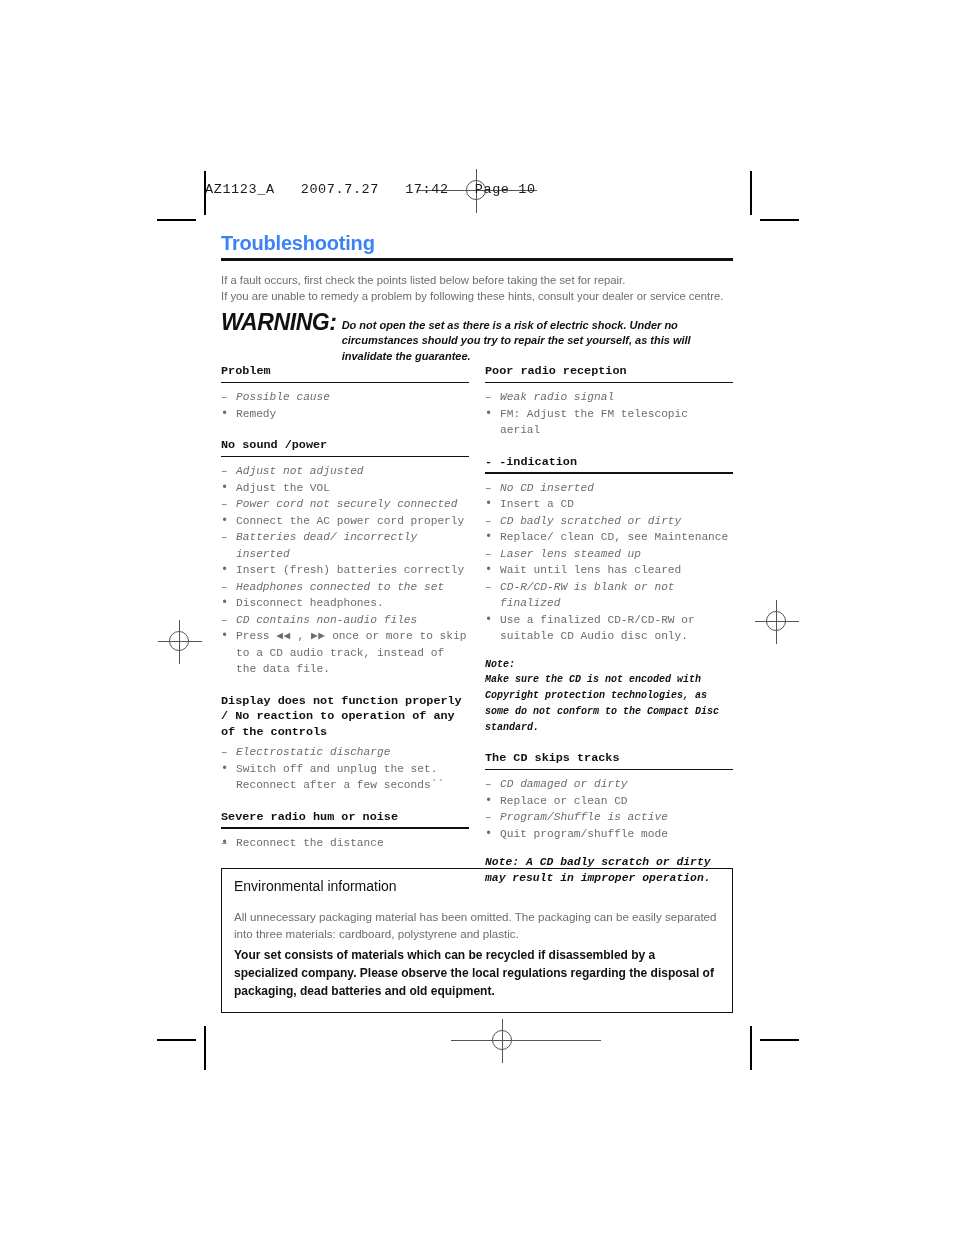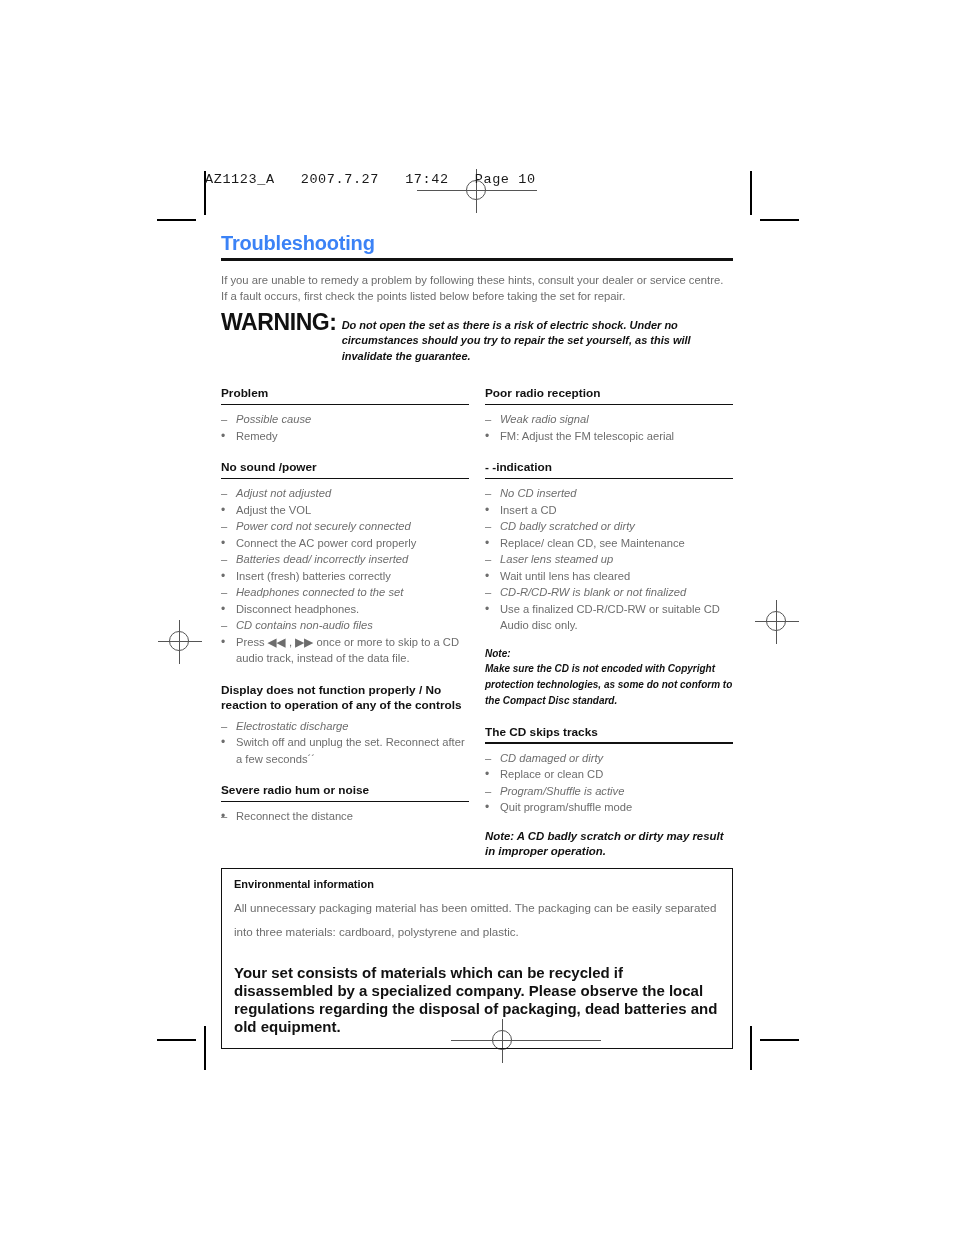--- a/index.html
+++ b/index.html
@@ -44,21 +44,21 @@
     width: 44px; height: 1px;
     background: #555;
   }
   .reg.wide .ch { width: 120px; left: -38px; }
   .reg.wide2 .ch { width: 150px; left: -30px; }
 
   
   .page-header {
     position: absolute;
     left: 205px;
-    top: 172px;
+    top: 182px;
     font-family: "Liberation Mono", monospace;
     font-size: 13.5px;
     letter-spacing: 0.6px;
     color: #1a1a1a;
     white-space: pre;
   }
 
   
   .content {
     position: absolute;
@@ -89,40 +89,41 @@
   }
 
   .warning-block {
     margin-top: 5px;
     display: flex;
     align-items: flex-start;
   }
   .warning-word {
     font-size: 23px;
     font-weight: bold;
+    font-style: italic;
     color: #111;
     line-height: 25px;
     letter-spacing: -0.4px;
     flex: 0 0 auto;
     padding-right: 5px;
   }
   .warning-text {
     font-size: 11px;
     font-weight: bold;
     font-style: italic;
     color: #111;
     line-height: 15.5px;
     padding-top: 8px;
   }
 
   
   .columns {
-    margin-top: 22px;
     display: flex;
     gap: 4px;
+    font-family: Liberation Mono, monospace;
   }
   .col { width: 250px; }
   .col.left { margin-right: 12px; }
 
   .sec-head {
     font-size: 11.8px;
     font-weight: bold;
     color: #111;
     margin: 0;
     line-height: 15.5px;
@@ -183,33 +184,33 @@
   .env-box {
     position: absolute;
     left: 221px;
     top: 868px;
     width: 512px;
     border: 1.5px solid #111;
     box-sizing: border-box;
     padding: 9px 12px 12px 12px;
   }
   .env-title {
-    font-size: 11px;
-    font-weight: bold;
-    color: #111;
-    margin: 0 0 6px 0;
+    font-size: 14px;
+    font-weight: normal;
+    color: #111;
+    margin: 0 0 14px 0;
   }
   .env-body {
     font-size: 11.6px;
     color: #6d6d6d;
-    line-height: 24px;
+    line-height: 17px;
   }
   .env-bold {
-    margin-top: 20px;
-    font-size: 15px;
+    margin-top: 4px;
+    font-size: 12px;
     font-weight: bold;
     color: #111;
     line-height: 18px;
   }
 </style>
 </head>
 <body>
 
 <div class="mark v-rule" style="left:204px; top:171px; height:44px;"></div>
 <div class="mark h-rule" style="left:157px; top:219px; width:39px;"></div>
@@ -242,22 +243,22 @@
 </div>
 
 <div class="page-header">AZ1123_A   2007.7.27   17:42   Page 10</div>
 
 <div class="content">
 
   <h1 class="title">Troubleshooting</h1>
   <div class="title-rule"></div>
 
   <div class="intro">
+    <div>If a fault occurs, first check the points listed below before taking the set for repair.</div>
     <div>If you are unable to remedy a problem by following these hints, consult your dealer or service centre.</div>
-    <div>If a fault occurs, first check the points listed below before taking the set for repair.</div>
   </div>
 
   <div class="warning-block">
     <div class="warning-word">WARNING:</div>
     <div class="warning-text">Do not open the set as there is a risk of electric shock. Under no circumstances should you try to repair the set yourself, as this will invalidate the guarantee.</div>
   </div>
 
   <div class="columns">
     <div class="col left" id="col-left">
         <div class="sec">

